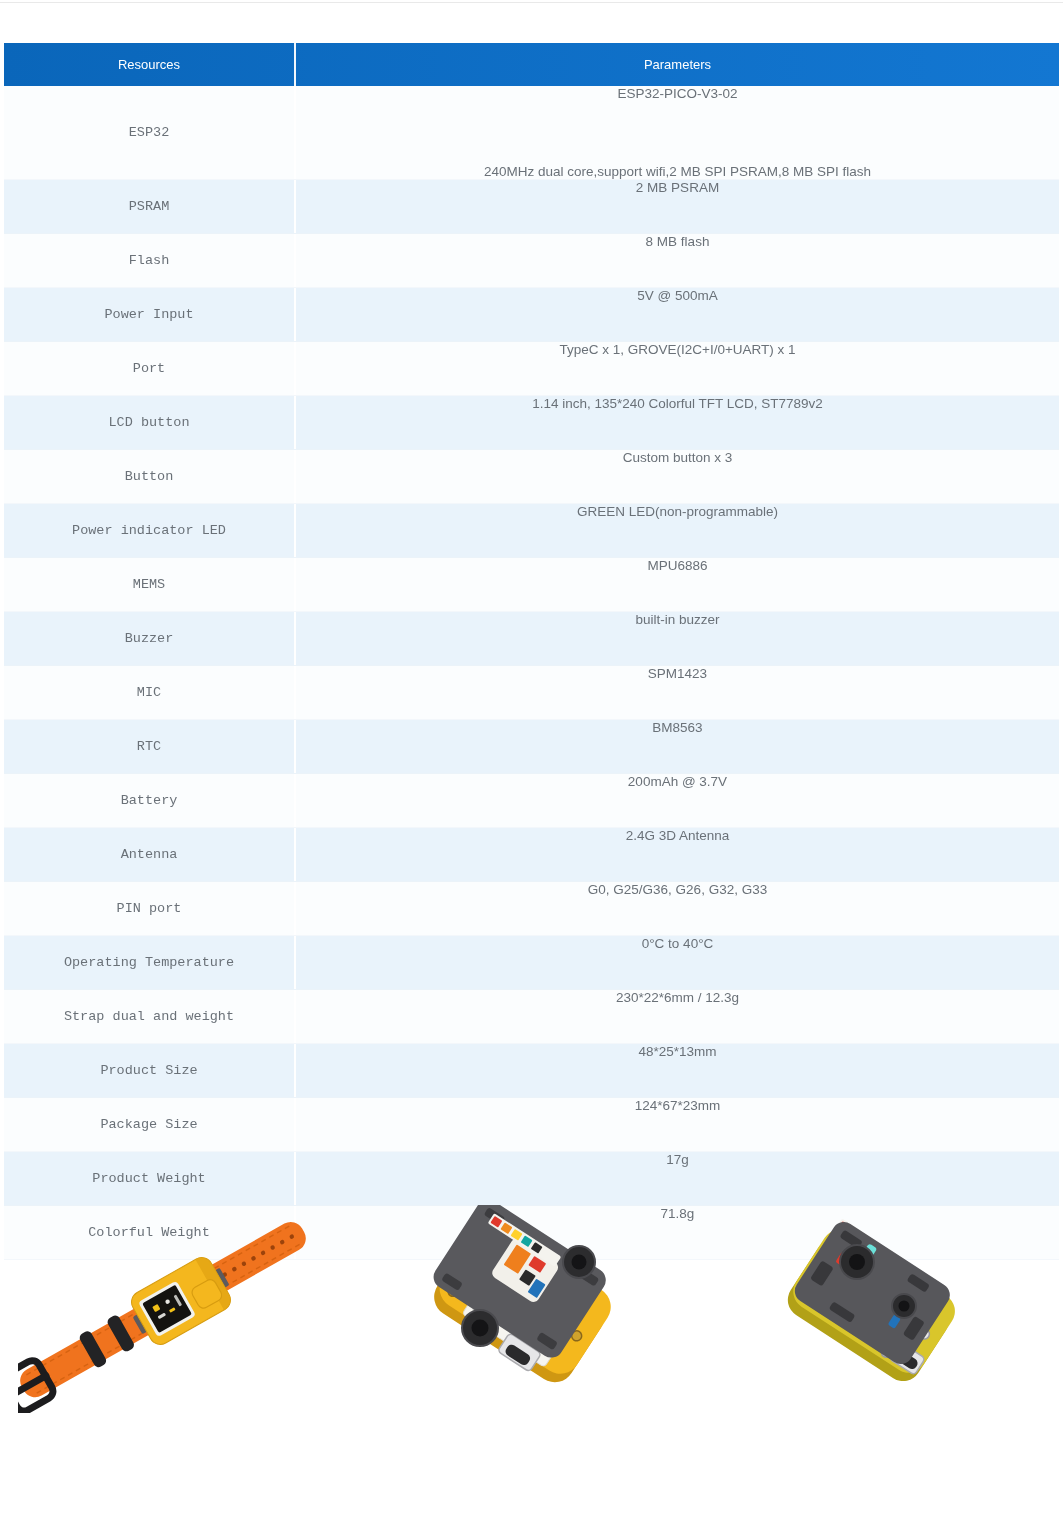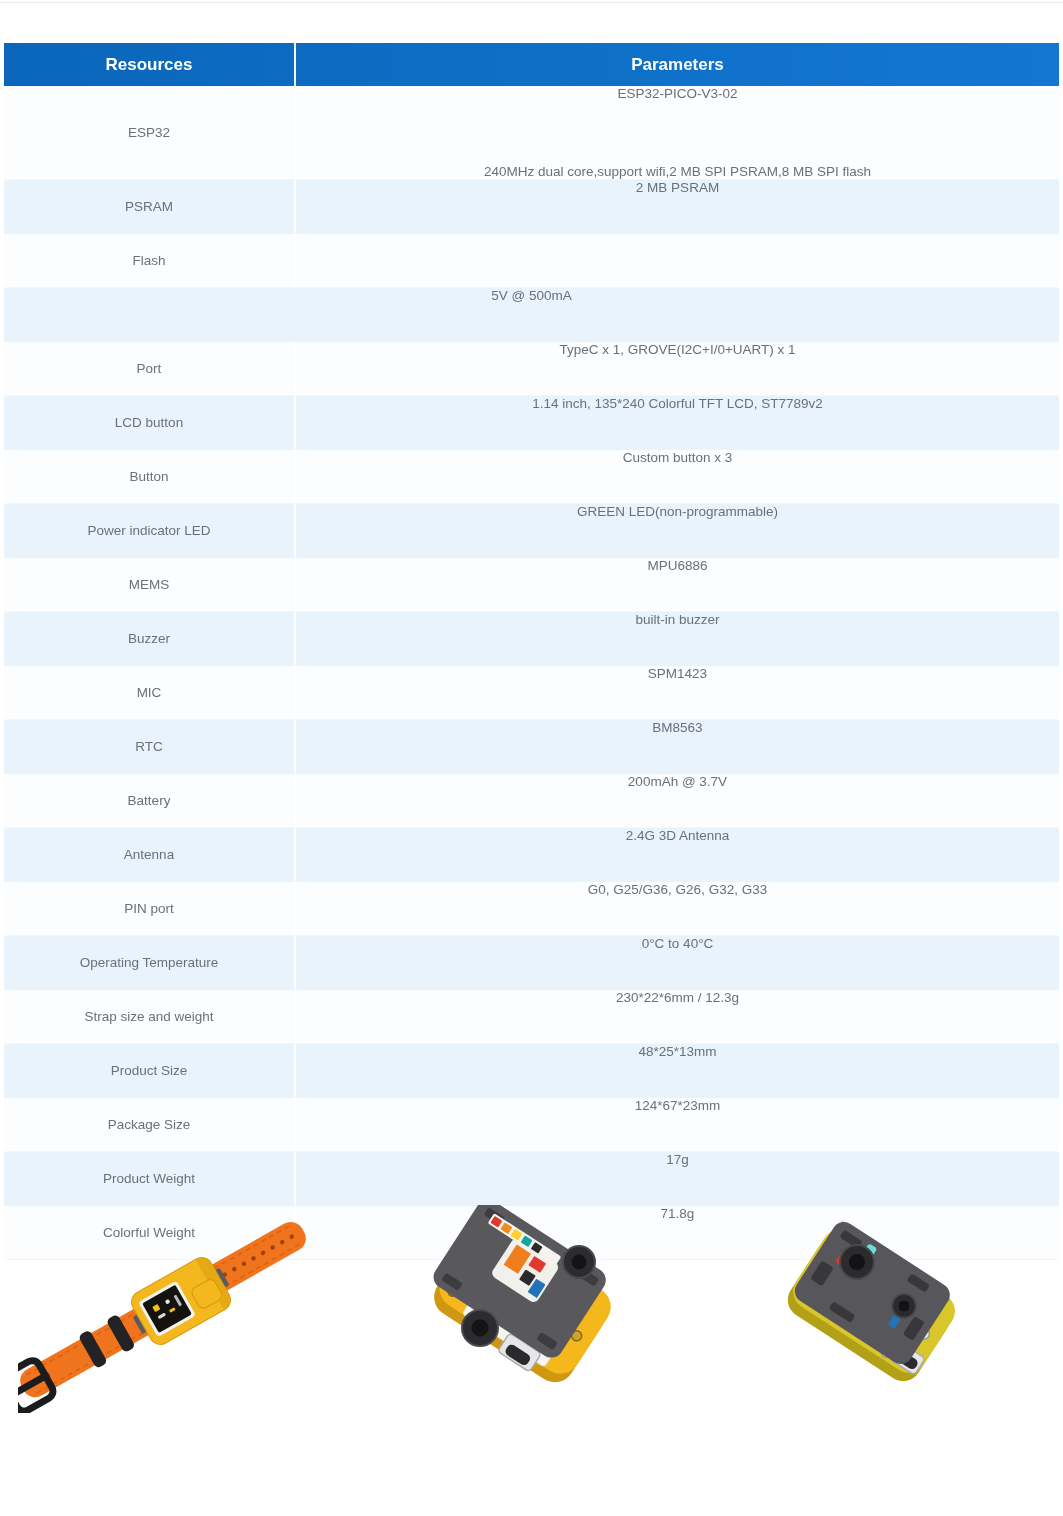--- a/index.html
+++ b/index.html
@@ -9,30 +9,30 @@
   }
   *{box-sizing:border-box;}
   html,body{margin:0;padding:0;}
   body{
     width:1063px;height:1516px;position:relative;background:#ffffff;
     font-family:"Liberation Sans", sans-serif; overflow:hidden;
   }
   .top-rule{position:absolute;top:2px;left:0;width:1063px;height:1px;background:var(--top-rule);}
   .spec-table{position:absolute;top:43px;left:4px;width:1055px;}
   .t-header{display:flex;height:43px;background:linear-gradient(90deg,var(--header-bg-l),var(--header-bg-r));
-    color:var(--header-text);font-weight:bold;font-size:17px;}
+    color:var(--header-text);font-weight:normal;font-size:13px;}
   .th-res{width:292px;display:flex;align-items:center;justify-content:center;
     border-right:2px solid rgba(255,255,255,.95);}
   .th-par{flex:1;display:flex;align-items:center;justify-content:center;border-radius:11px;}
   .t-row{display:flex;height:54px;background:var(--row-bg);color:var(--row-text);
     font-size:13.5px;border-bottom:1px solid rgba(236,242,247,.55);}
   .t-row.alt{background:var(--row-alt-bg);}
   .t-row.tall{height:94px;}
   .cell-res{width:292px;display:flex;align-items:center;justify-content:center;
-    text-align:center;border-right:2px solid var(--divider);padding:4px 10px;}
+    text-align:center;border-right:2px solid var(--divider);padding:4px 10px;font-family:Liberation Mono, monospace;}
   .cell-par{flex:1;display:flex;flex-direction:column;align-items:center;justify-content:space-between;
     gap:14px;text-align:center;padding:0 14px;}
   .figures{position:absolute;top:0;left:0;width:1063px;height:1516px;pointer-events:none;}
   .fig{position:absolute;}
   .fig svg{display:block;width:100%;height:100%;}
 </style>
 </head>
 <body>
 
 <div class="top-rule"></div>
@@ -53,23 +53,27 @@
 
   <div class="t-row alt">
     <div class="cell-res">PSRAM</div>
     <div class="cell-par">
           <div>2 MB PSRAM</div>
         </div>
   </div>
 
   <div class="t-row">
     <div class="cell-res">Flash</div>
-  </div>
-
-  <div class="t-row alt">
+    <div class="cell-par">
+          <div>8 MB flash</div>
+        </div>
+  </div>
+
+  <div class="t-row alt">
+    <div class="cell-res">Power Input</div>
     <div class="cell-par">
           <div>5V @ 500mA</div>
         </div>
   </div>
 
   <div class="t-row">
     <div class="cell-res">Port</div>
     <div class="cell-par">
           <div>TypeC x 1, GROVE(I2C+I/0+UART) x 1</div>
         </div>
@@ -146,21 +150,21 @@
   </div>
 
   <div class="t-row alt">
     <div class="cell-res">Operating Temperature</div>
     <div class="cell-par">
           <div>0°C to 40°C</div>
         </div>
   </div>
 
   <div class="t-row">
-    <div class="cell-res">Strap size and weight</div>
+    <div class="cell-res">Strap dual and weight</div>
     <div class="cell-par">
           <div>230*22*6mm / 12.3g</div>
         </div>
   </div>
 
   <div class="t-row alt">
     <div class="cell-res">Product Size</div>
     <div class="cell-par">
           <div>48*25*13mm</div>
         </div>

